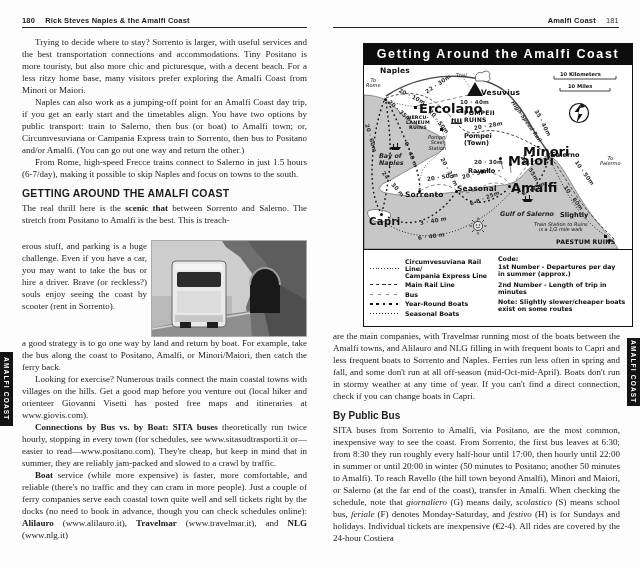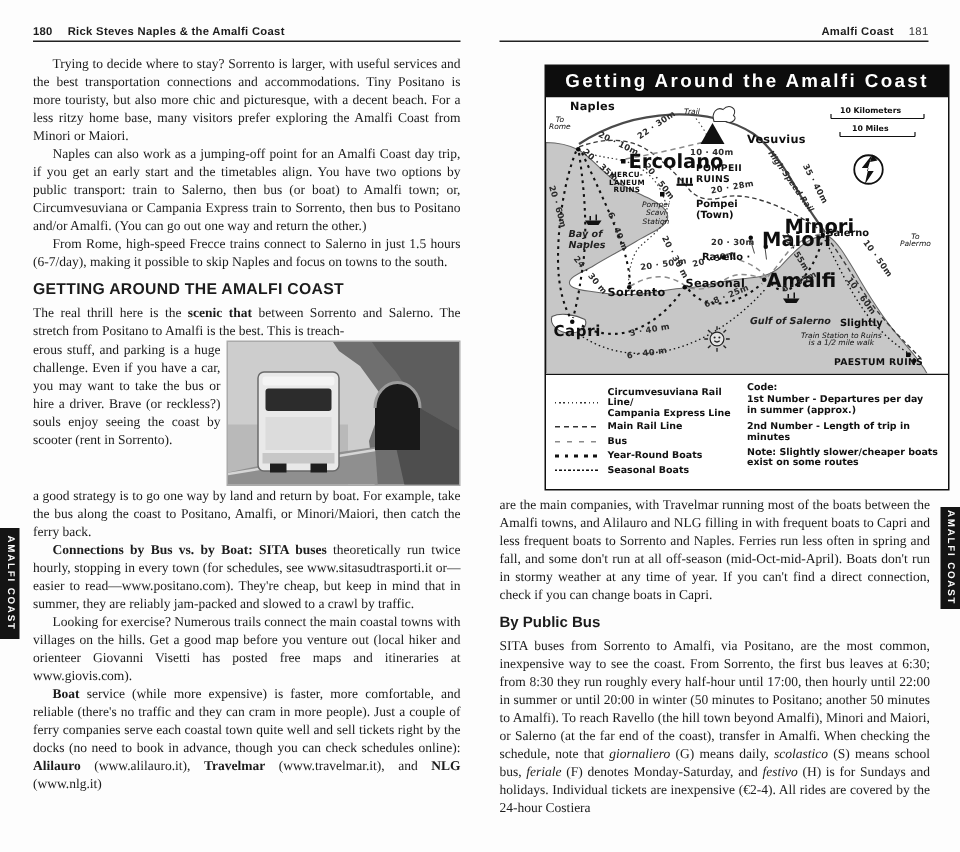--- a/index.html
+++ b/index.html
@@ -23,21 +23,21 @@
   
   .bodycol p{margin:0;text-align:justify;font-size:9px;line-height:12px}
   .bodycol p.ind{text-indent:13px}
   #lp-body{position:absolute;left:22px;top:36px;width:285px}
   #rp-body{position:absolute;left:13px;top:330px;width:287px}
   .h1{font-family:"Liberation Sans",sans-serif;font-weight:bold;font-size:10.5px;
       letter-spacing:.2px;margin:7px 0 3px 0}
   .h2{font-family:"Liberation Sans",sans-serif;font-weight:bold;font-size:10px;margin:8px 0 3px 0}
 
   
-  .wrap-row{display:flex;gap:4px;margin-top:1px}
+  .wrap-row{display:flex;gap:4px;margin-top:14px}
   .narrow{width:126px}
   .photo{width:156px;height:97px;flex:none;border:1px solid #aaa;box-sizing:border-box;overflow:hidden}
 
   
   .tab{position:absolute;background:#141414;color:#fff;width:13px;
        font-family:"Liberation Sans",sans-serif;font-weight:bold;font-size:6.5px;letter-spacing:1.2px;
        writing-mode:vertical-rl;text-orientation:mixed;display:flex;align-items:center;justify-content:center}
   #lp-tab{left:0;top:352px;height:74px}
   #rp-tab{left:307px;top:338px;height:68px}
 
@@ -137,22 +137,22 @@
             <rect x="3" y="54" width="48" height="7" fill="#c7c7c7"></rect>
             <rect x="8" y="61" width="11" height="6" fill="#1e1e1e"></rect>
             <rect x="35" y="61" width="11" height="6" fill="#1e1e1e"></rect>
           </g>
         </svg>
       </div>
     </div>
 
     <div>
         <p class="">a good strategy is to go one way by land and return by boat. For example, take the bus along the coast to Positano, Amalfi, or Minori/Maiori, then catch the ferry back.</p>
+        <p class="ind">Looking for exercise? Numerous trails connect the main coastal towns with villages on the hills. Get a good map before you venture out (local hiker and orienteer Giovanni Visetti has posted free maps and itineraries at www.giovis.com).</p>
         <p class="ind"><b>Connections by Bus vs. by Boat:</b> <b>SITA buses</b> theoretically run twice hourly, stopping in every town (for schedules, see www.sitasudtrasporti.it or—easier to read—www.positano.com). They're cheap, but keep in mind that in summer, they are reliably jam-packed and slowed to a crawl by traffic.</p>
-        <p class="ind">Looking for exercise? Numerous trails connect the main coastal towns with villages on the hills. Get a good map before you venture out (local hiker and orienteer Giovanni Visetti has posted free maps and itineraries at www.giovis.com).</p>
         <p class="ind"><b>Boat</b> service (while more expensive) is faster, more comfortable, and reliable (there's no traffic and they can cram in more people). Just a couple of ferry companies serve each coastal town quite well and sell tickets right by the docks (no need to book in advance, though you can check schedules online): <b>Alilauro</b> (www.alilauro.it), <b>Travelmar</b> (www.travelmar.it), and <b>NLG</b> (www.nlg.it)</p>
       </div>
   </div>
 
   <div class="tab" id="lp-tab">AMALFI COAST</div>
 </div>
 
 <div class="page" id="page-right">
   <div class="runhead">
     <span>Amalfi Coast</span>
@@ -238,21 +238,21 @@
           <line x1="196" y1="26" x2="246" y2="26"></line>
             <line x1="196" y1="23" x2="196" y2="26"></line>
             <line x1="246" y1="23" x2="246" y2="26"></line>
         </g>
       </svg>
       <div>
           <span class="ml town" style="left: 16px; top: 2px;">Naples</span>
           <span class="ml ital ctr" style="left: 2px; top: 13px;">To
 Rome</span>
           <span class="ml ital" style="left: 92px; top: 8px;">Trail</span>
-          <span class="ml town" style="left: 117px; top: 24px; margin-left: 17px;">Vesuvius</span>
+          <span class="ml town" style="left: 117px; top: 24px;">Vesuvius</span>
           <span class="ml code" style="left: 96px; top: 34px;">10 · 40m</span>
           <span class="ml town-sm" style="left: 55px; top: 37px;">Ercolano</span>
           <span class="ml code" style="left: 35px; top: 22px; transform: rotate(26deg);">20 · 10m</span>
           <span class="ml code" style="left: 62px; top: 24px; transform: rotate(-34deg);">22 · 30m</span>
           <span class="ml code" style="left: 25px; top: 33px; transform: rotate(42deg);">20 · 35m</span>
           <span class="ml tiny-caps ctr" style="left: 42px; top: 50px;">HERCU-
 LANEUM
 RUINS</span>
           <span class="ml code" style="left: 66px; top: 42px; transform: rotate(52deg);">20 · 50m</span>
           <span class="ml caps" style="left: 100px; top: 45px;">POMPEII

